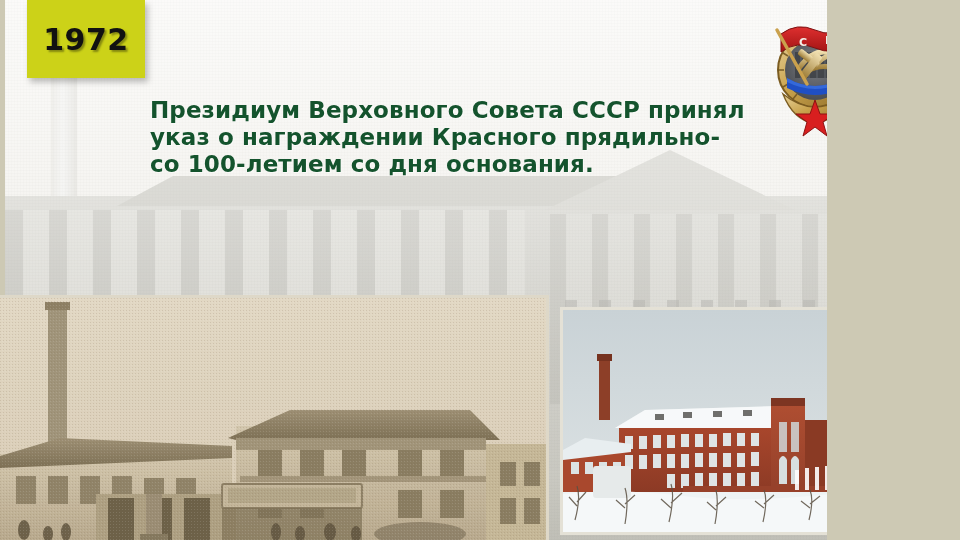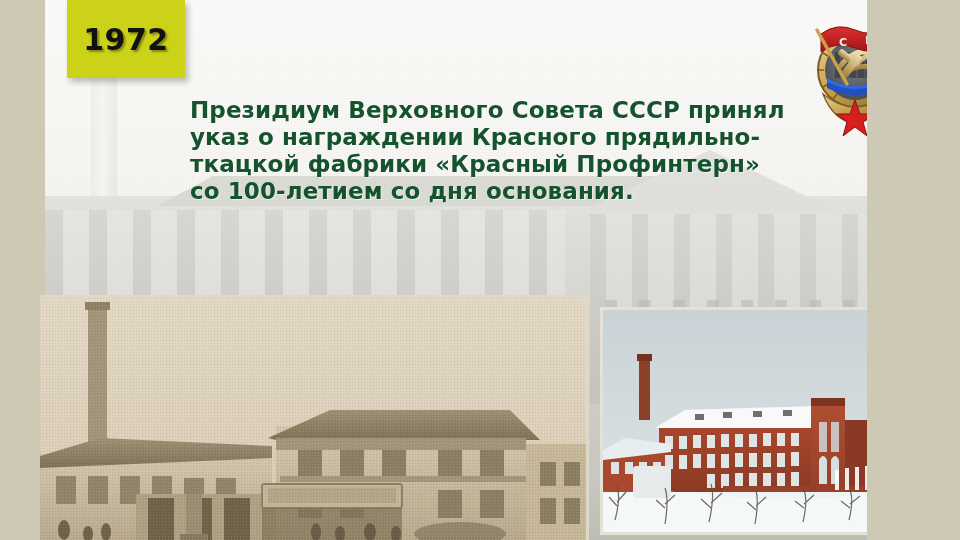--- a/index.html
+++ b/index.html
@@ -2,21 +2,21 @@
 <html><head>
 <meta charset="utf-8">
 <style>
   html,body{margin:0;padding:0;}
   body{
     width:960px;height:540px;overflow:hidden;
     font-family:"DejaVu Sans","Liberation Sans",sans-serif;
     background:#cdc9b4;
     position:relative;
   }
-  #slide{position:absolute;inset:0;width:827px;height:540px;overflow:hidden;background:#cdc9b4;margin-left:40px;}
+  #slide{position:absolute;inset:0;width:827px;height:540px;overflow:hidden;background:#cdc9b4;}
 
   
   .bg-photo{
     position:absolute;left:5px;top:0;width:845px;height:540px;
     background:#eceae4;
     overflow:hidden;
   }
   .bg-photo .sky{
     position:absolute;left:0;top:0;width:100%;height:58%;
     background:linear-gradient(180deg,#f4f3ef 0%,#eeece6 55%,#e6e4dc 100%);
@@ -144,21 +144,20 @@
   </div>
   <div class="left-strip"></div>
 
   <div class="year-badge">
     <span>1972</span>
   </div>
 
   <div class="body-text">
     <span class="ln">Президиум Верховного Совета СССР принял</span>
     <span class="ln">указ о награждении Красного прядильно-</span>
-    <span class="ln">ткацкой фабрики «Красный Профинтерн»</span>
     <span class="ln">со 100-летием со дня основания.</span>
   </div>
 
   <div class="medal">
     <svg viewBox="0 0 104 130" width="104" height="130" aria-hidden="true">
       <defs>
         <linearGradient id="gold" x1="0" y1="0" x2="1" y2="1">
           <stop offset="0%" stop-color="#e8d29a"></stop>
             <stop offset="45%" stop-color="#c8a24c"></stop>
           <stop offset="100%" stop-color="#8e6c28"></stop>

